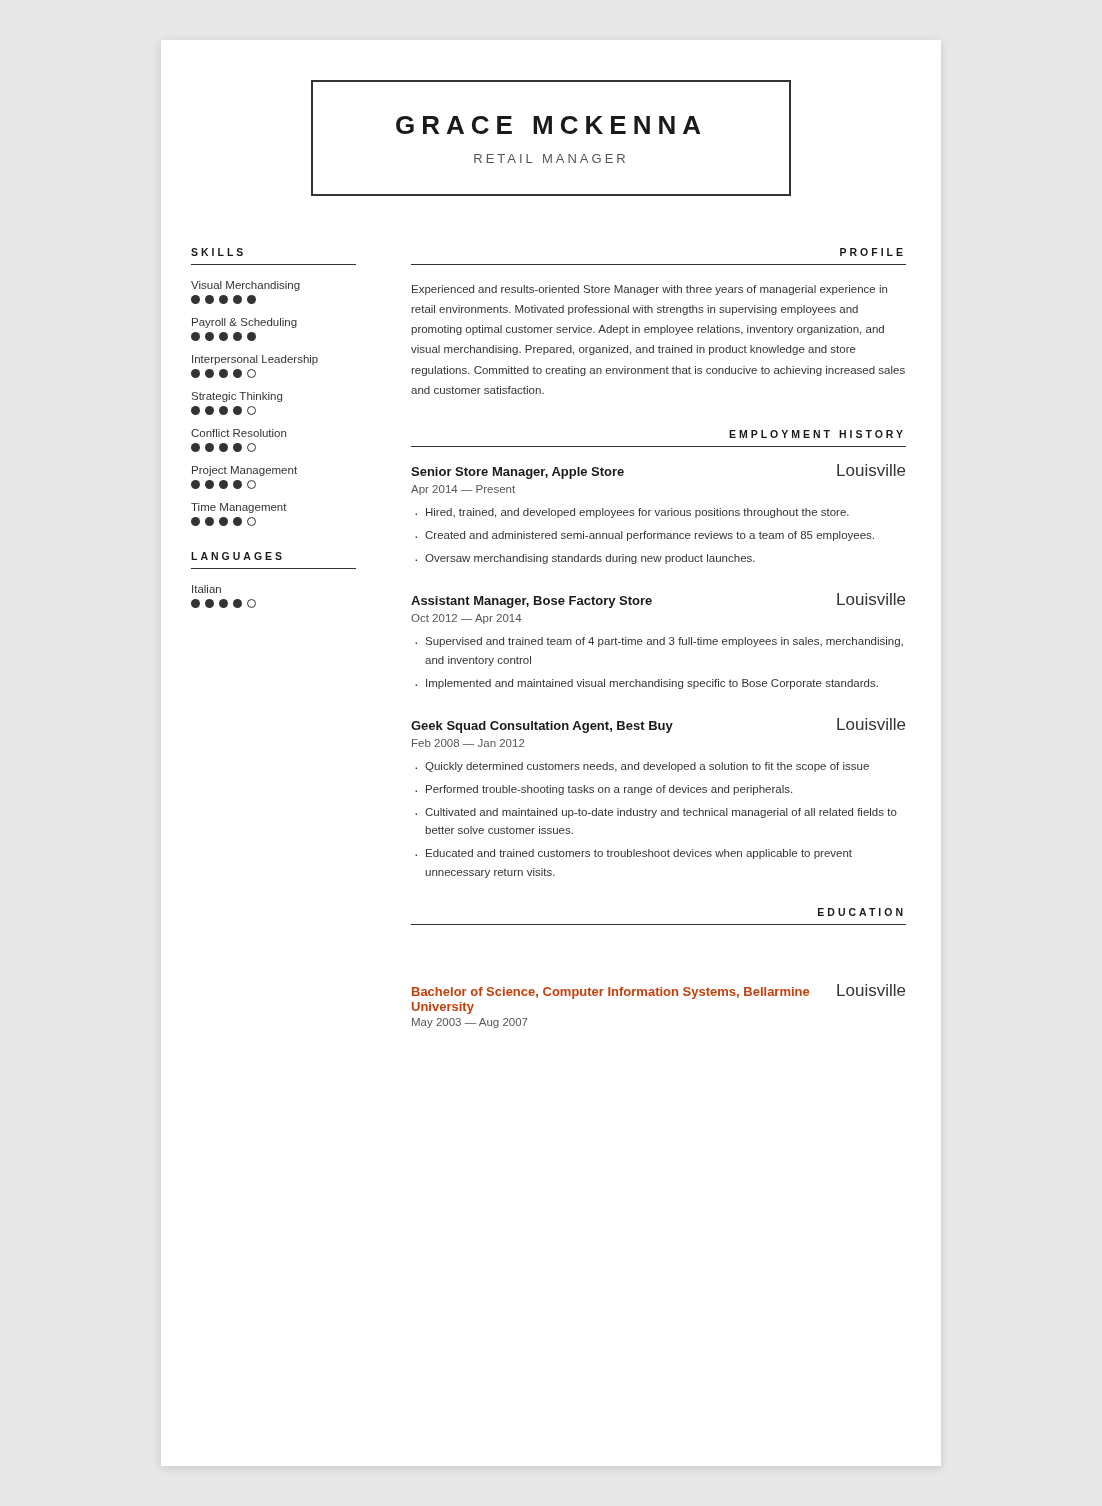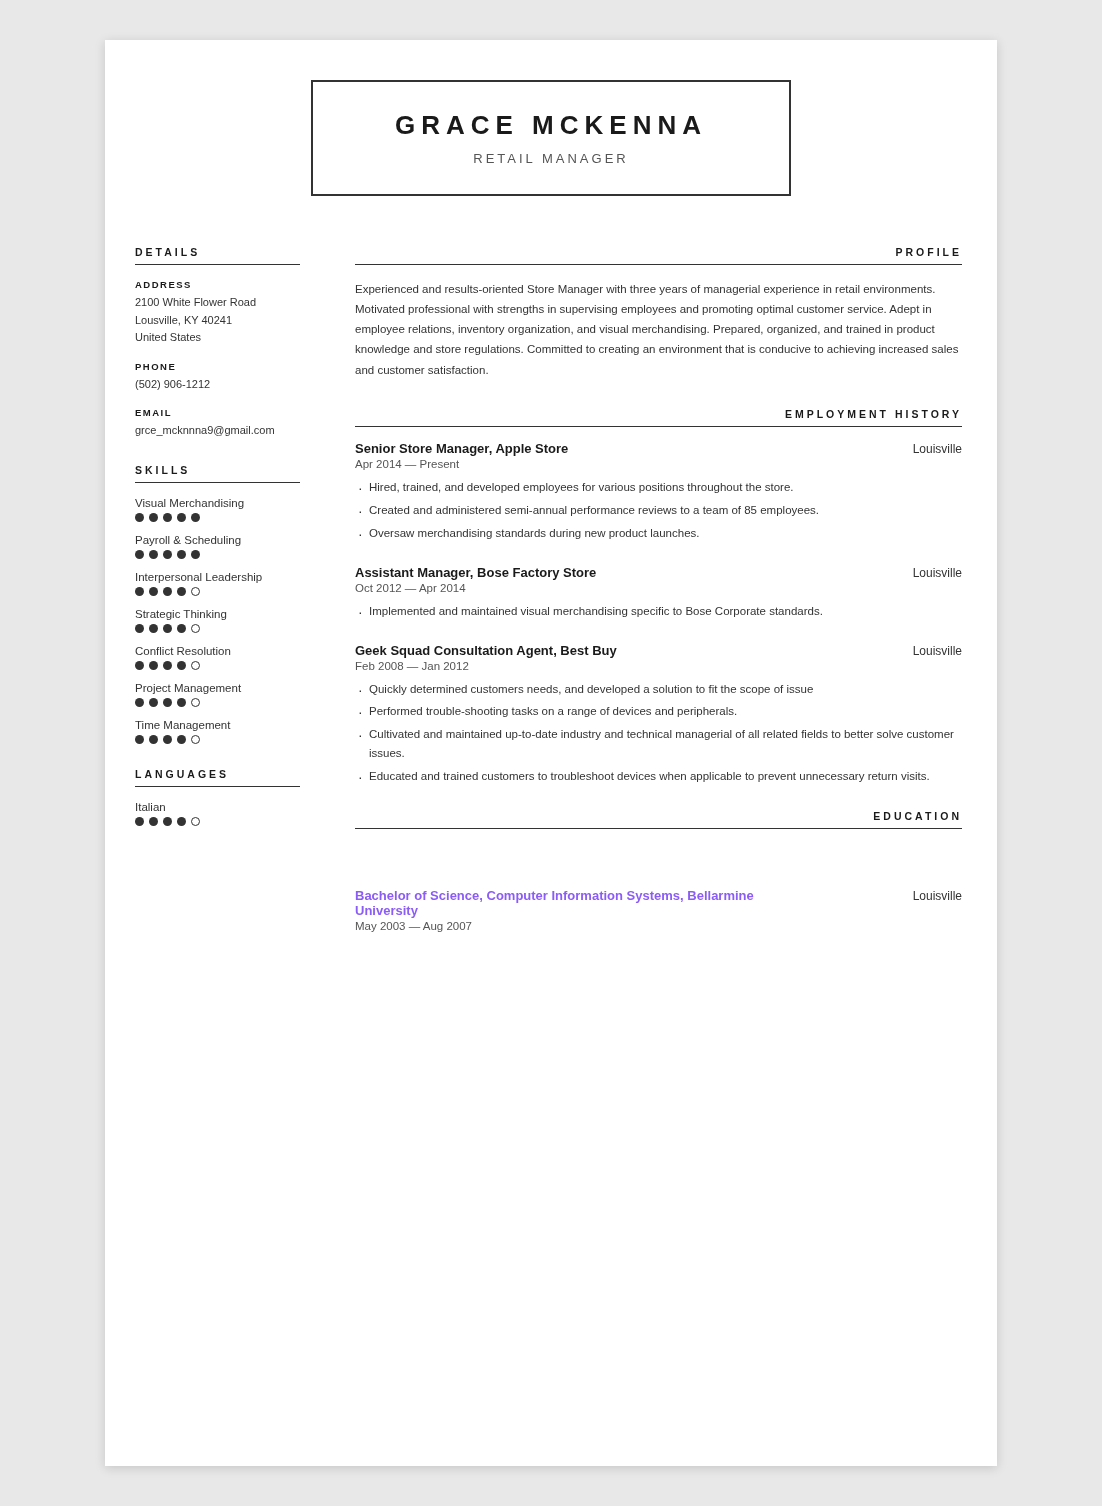--- a/index.html
+++ b/index.html
@@ -6,21 +6,21 @@
     body {
       background: #e8e8e8;
       font-family: 'Arial', sans-serif;
       display: flex;
       justify-content: center;
       padding: 40px 20px;
       min-height: 1506px;
     }
     .resume-page {
       background: #ffffff;
-      width: 892px;
+      width: 780px;
       min-height: 1400px;
       position: relative;
       box-shadow: 0 2px 10px rgba(0,0,0,0.15);
     }
     
     .header-section {
       display: flex;
       justify-content: center;
       align-items: center;
       padding: 40px 20px 30px;
@@ -143,21 +143,21 @@
       justify-content: space-between;
       align-items: baseline;
       margin-bottom: 2px;
     }
     .job-title-text {
       font-size: 13px;
       font-weight: 700;
       color: #1a1a1a;
     }
     .job-location {
-      font-size: 12px;
+      font-size: 17px;
       color: #333;
     }
     .job-dates {
       font-size: 11.5px;
       color: #555;
       margin-bottom: 8px;
     }
     .job-bullets {
       list-style: none;
       padding: 0;
@@ -183,21 +183,21 @@
     }
     .edu-header-row {
       display: flex;
       justify-content: space-between;
       align-items: baseline;
       margin-bottom: 2px;
     }
     .edu-title-text {
       font-size: 13px;
       font-weight: 700;
-      color: #8b5cf6;
+      color: #c2410c;
       max-width: 420px;
       margin-top: 45px;
     }
     .edu-dates {
       font-size: 11.5px;
       color: #555;
     }
 
     .section-block {
       margin-bottom: 24px;
@@ -212,32 +212,20 @@
     <div class="header-box">
       <div class="name-title">GRACE MCKENNA</div>
       <div class="job-title">RETAIL MANAGER</div>
     </div>
   </div>
 
   <div class="main-content">
 
     <div class="sidebar">
 
-      <div class="section-block">
-        <div class="section-label">DETAILS</div>
-        <hr class="section-divider">
-        <div class="detail-sub-label">ADDRESS</div>
-        <div class="detail-text">2100 White Flower Road</div>
-        <div class="detail-text">Lousville, KY 40241</div>
-        <div class="detail-text">United States</div>
-        <div class="detail-sub-label">PHONE</div>
-        <div class="detail-text">(502) 906-1212</div>
-        <div class="detail-sub-label">EMAIL</div>
-        <div class="detail-text">grce_mcknnna9@gmail.com</div>
-      </div>
 
       <div class="section-block">
         <div class="section-label">SKILLS</div>
         <hr class="section-divider">
 
         <div>
           <div class="skill-name">Visual Merchandising</div>
           <div class="dots-row">
             <span class="dot dot-filled"></span>
             <span class="dot dot-filled"></span>
@@ -361,20 +349,21 @@
           </ul>
         </div>
 
         <div class="job-entry">
           <div class="job-header-row">
             <div class="job-title-text">Assistant Manager, Bose Factory Store</div>
             <div class="job-location">Louisville</div>
           </div>
           <div class="job-dates">Oct 2012 — Apr 2014</div>
           <ul class="job-bullets">
+            <li>Supervised and trained team of 4 part-time and 3 full-time employees in sales, merchandising, and inventory control</li>
             <li>Implemented and maintained visual merchandising specific to Bose Corporate standards.</li>
           </ul>
         </div>
 
         <div class="job-entry">
           <div class="job-header-row">
             <div class="job-title-text">Geek Squad Consultation Agent, Best Buy</div>
             <div class="job-location">Louisville</div>
           </div>
           <div class="job-dates">Feb 2008 — Jan 2012</div>

